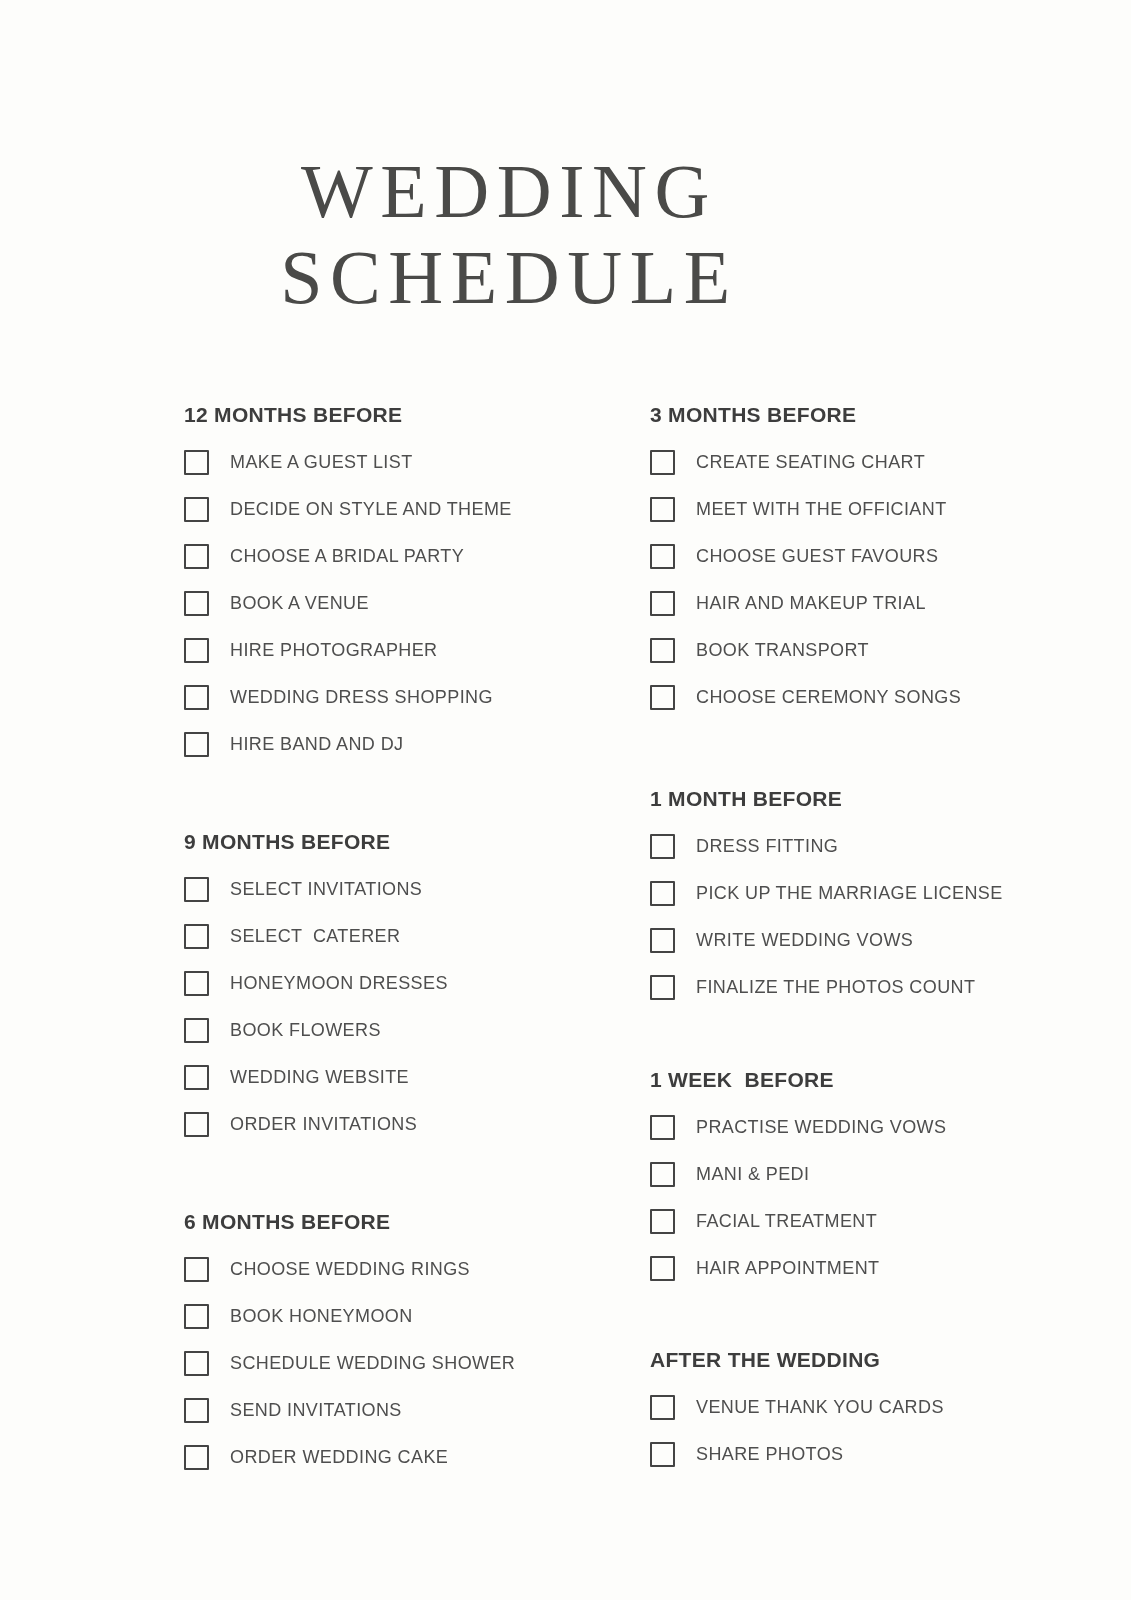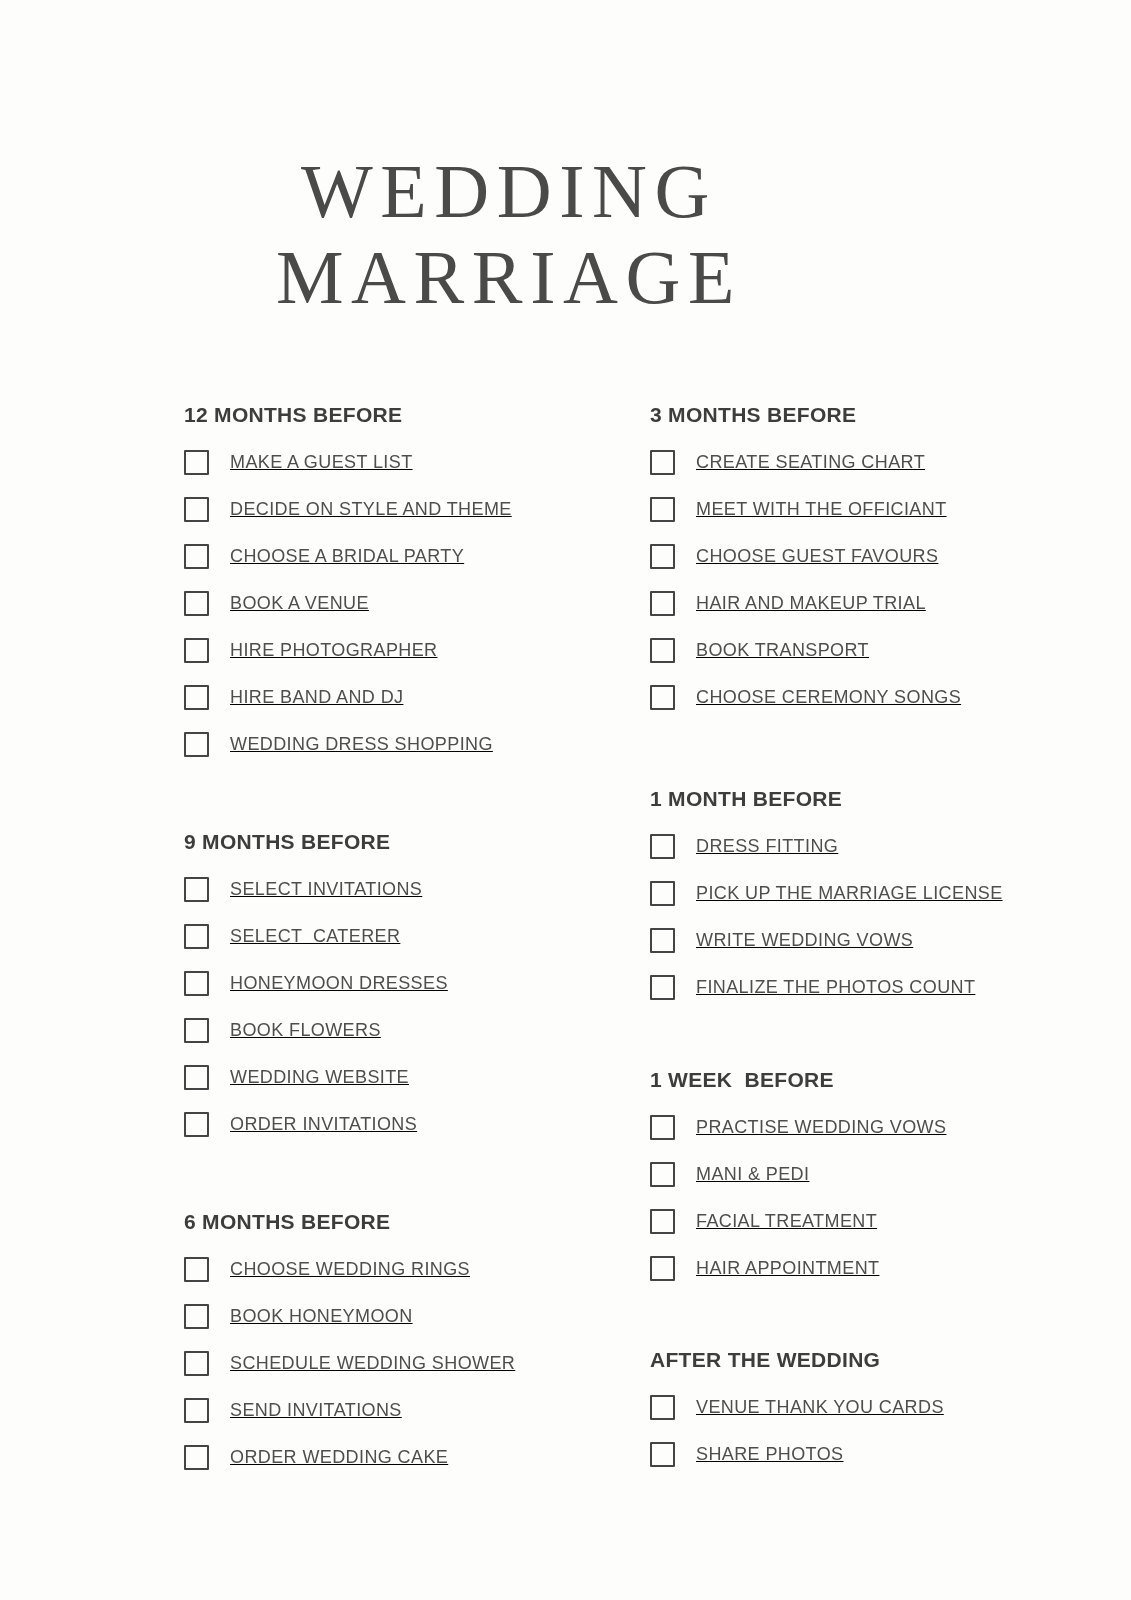--- a/index.html
+++ b/index.html
@@ -56,21 +56,20 @@
     letter-spacing: 0.3px;
     white-space: pre;
     margin-bottom: 22px;
   }
   .items { list-style: none; }
   .item {
     display: flex;
     align-items: flex-end;
     height: 25px;
     margin-bottom: 22px;
-    text-decoration: underline;
   }
   .checkbox {
     flex: 0 0 auto;
     width: 25px;
     height: 25px;
     border: 2px solid var(--checkbox-border);
     border-radius: 1px;
     background: transparent;
     cursor: pointer;
   }
@@ -82,21 +81,21 @@
     letter-spacing: 0.4px;
     white-space: pre;
   }
 </style>
 </head>
 <body>
 
 <div class="page">
   <header class="doc-title">
     <div class="title-line">WEDDING</div>
-    <div class="title-line">MARRIAGE</div>
+    <div class="title-line">SCHEDULE</div>
   </header>
   <div class="col col-left">
       <section class="section">
         <h2 class="section-heading">12 MONTHS BEFORE</h2>
         <ul class="items">
           <li class="item">
             <span class="checkbox" role="checkbox" aria-checked="false"></span>
             <span class="label">MAKE A GUEST LIST</span>
           </li>
           <li class="item">
@@ -110,25 +109,25 @@
           <li class="item">
             <span class="checkbox" role="checkbox" aria-checked="false"></span>
             <span class="label">BOOK A VENUE</span>
           </li>
           <li class="item">
             <span class="checkbox" role="checkbox" aria-checked="false"></span>
             <span class="label">HIRE PHOTOGRAPHER</span>
           </li>
           <li class="item">
             <span class="checkbox" role="checkbox" aria-checked="false"></span>
+            <span class="label">WEDDING DRESS SHOPPING</span>
+          </li>
+          <li class="item">
+            <span class="checkbox" role="checkbox" aria-checked="false"></span>
             <span class="label">HIRE BAND AND DJ</span>
-          </li>
-          <li class="item">
-            <span class="checkbox" role="checkbox" aria-checked="false"></span>
-            <span class="label">WEDDING DRESS SHOPPING</span>
           </li>
         </ul>
       </section>
       <section class="section">
         <h2 class="section-heading">9 MONTHS BEFORE</h2>
         <ul class="items">
           <li class="item">
             <span class="checkbox" role="checkbox" aria-checked="false"></span>
             <span class="label">SELECT INVITATIONS</span>
           </li>

